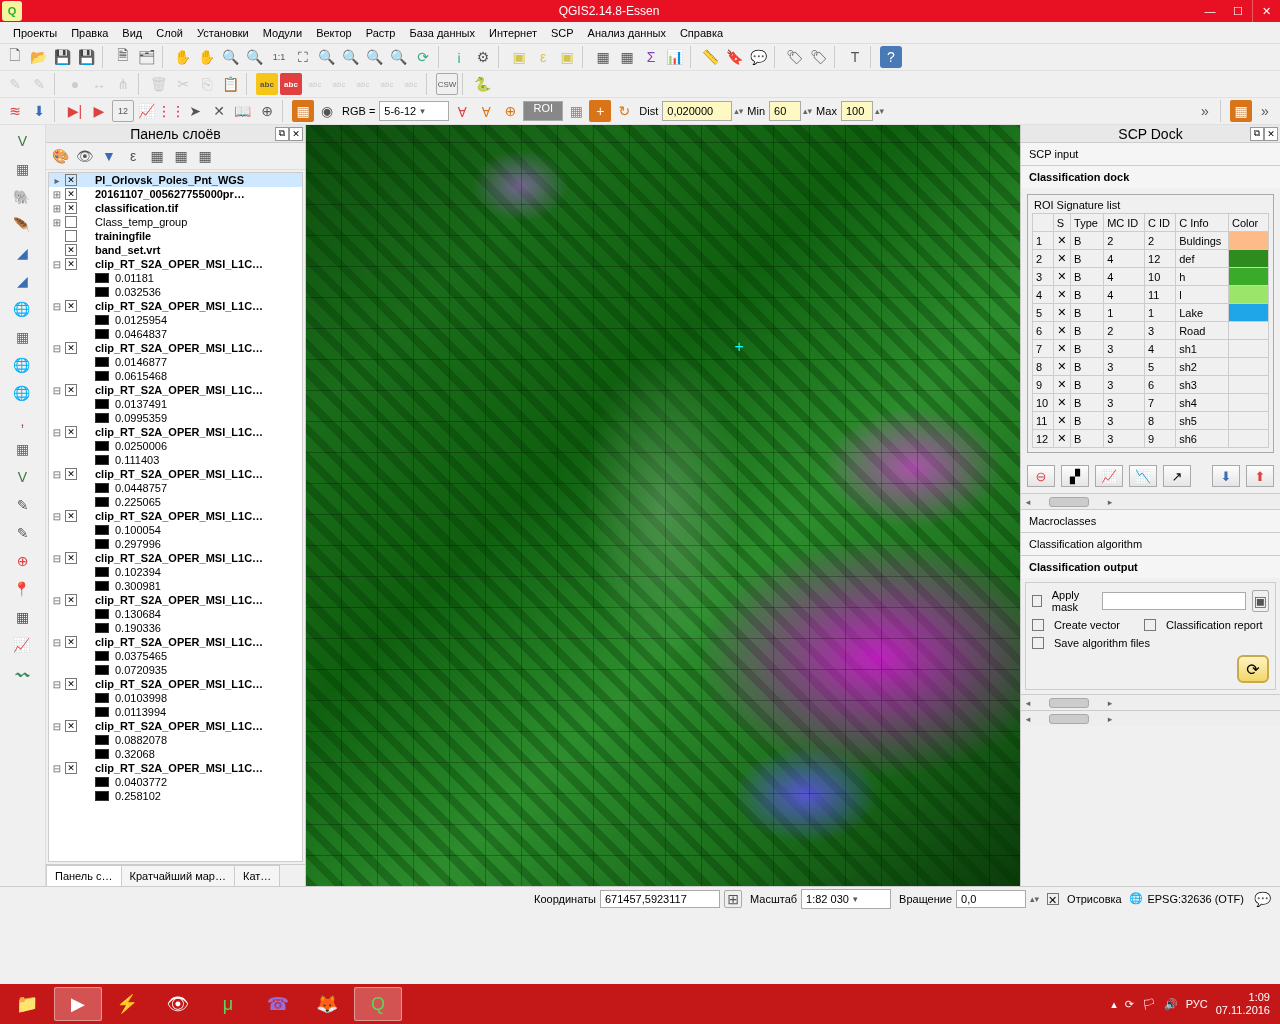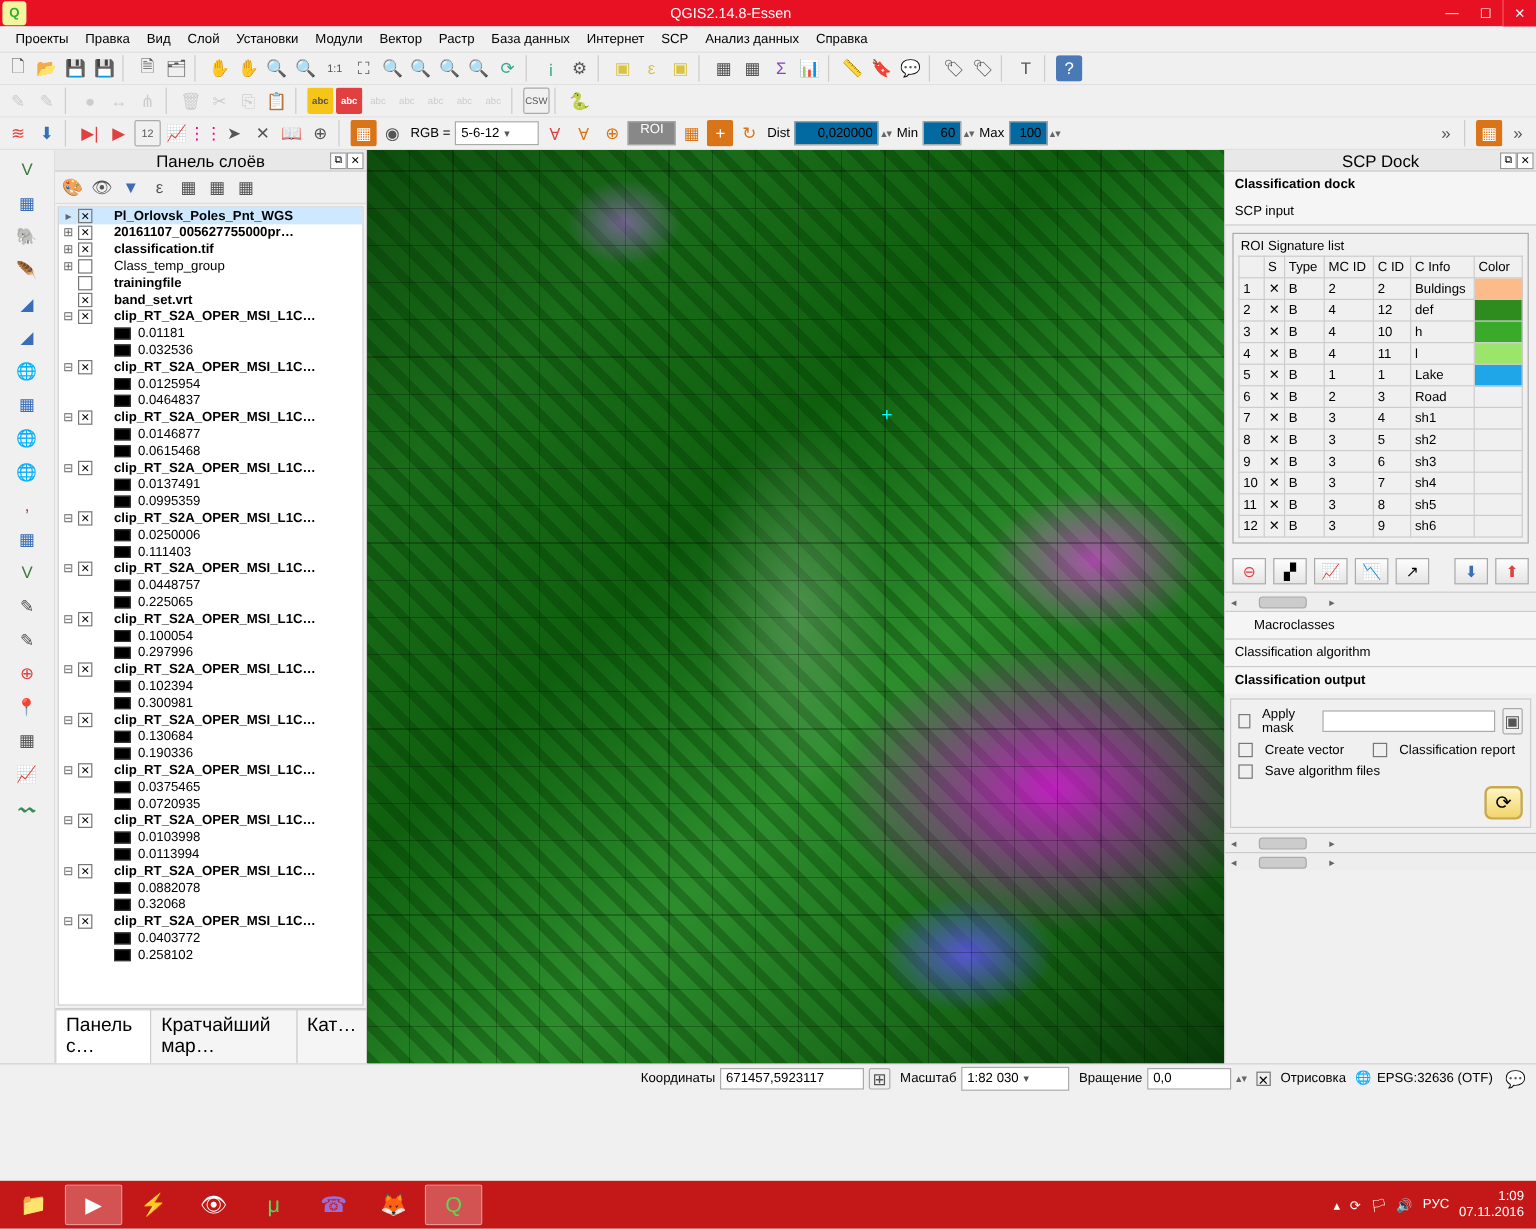--- a/index.html
+++ b/index.html
@@ -14,21 +14,21 @@
 .titlebar .winbtn.close { background: #e81123; border-left:1px solid rgba(255,255,255,0.3);}
 
 
 .menubar { height: 22px; background: #f0f0f0; display: flex; align-items: center; padding: 0 6px; border-bottom: 1px solid #ddd; }
 .menubar .menuitem { padding: 2px 7px; }
 
 
 .toolbar-row { display: flex; align-items: center; background: #f0f0f0; padding: 2px 4px; border-bottom: 1px solid #e0e0e0; flex-wrap: nowrap; gap: 2px; }
 .tbtn { width: 22px; height: 22px; display: flex; align-items: center; justify-content: center; border: 1px solid transparent; border-radius: 2px; font-size: 14px; color: #555; }
 .tsep { width: 6px; height: 22px; border-left: 1px solid #ccc; margin: 0 2px; }
-.tinput { height: 20px; border: 1px solid #aaa; background: #0369a1; padding: 0 4px; font-size: 11px; text-align: right; }
+.tinput { height: 20px; border: 1px solid #aaa; background: #fef9c3; padding: 0 4px; font-size: 11px; }
 .tdrop { height: 20px; border: 1px solid #aaa; background: #fff; padding: 0 2px 0 4px; display: flex; align-items: center; gap: 2px; }
 .tdrop::after { content: "▾"; color: #555; font-size: 9px; margin-left: 2px; }
 
 
 .mainarea { display: flex; height: 761px; }
 
 
 .vtool { width: 46px; background: #f0f0f0; display: flex; flex-direction: column; align-items: center; padding: 4px 0; gap: 4px; border-right: 1px solid #ddd; }
 .vtool .tbtn { width: 28px; height: 24px; }
 
@@ -43,21 +43,21 @@
 .treeitem .exp { width: 12px; text-align: center; color: #666; font-size: 10px; }
 .treeitem .chk { width: 12px; height: 12px; border: 1px solid #777; display: inline-flex; align-items: center; justify-content: center; font-size: 9px; line-height: 1; }
 .treeitem .chk.on::before { content: "✕"; }
 .treeitem .ico { width: 14px; height: 12px; display: inline-block; }
 .treeitem .lbl { font-size: 11px; }
 .treeitem.bold .lbl { font-weight: bold; }
 .treeitem.sel { background: #cde8ff; }
 .treeitem.child { padding-left: 46px; }
 .treeitem.child .swatch { width: 14px; height: 10px; background: #000; border: 1px solid #333; margin-right: 4px; }
 .layerstabs { display: flex; border-top: 1px solid #ccc; }
-.layerstabs .ltab { padding: 4px 8px; border: 1px solid #ccc; border-bottom: none; background: #f5f5f5; margin-right: -1px; font-size: 16px; }
+.layerstabs .ltab { padding: 4px 8px; border: 1px solid #ccc; border-bottom: none; background: #f5f5f5; margin-right: -1px; font-size: 11px; }
 .layerstabs .ltab.active { background: #fff; }
 
 
 .mapcanvas { flex: 1; background: #0a2a0a; position: relative; overflow: hidden; }
 .mapcanvas .sat { position: absolute; inset: 0; background:
   radial-gradient(ellipse 300px 200px at 80% 70%, rgba(255,0,255,0.7), transparent 60%),
   radial-gradient(ellipse 150px 100px at 85% 45%, rgba(255,50,255,0.6), transparent 60%),
   radial-gradient(ellipse 120px 80px at 70% 88%, rgba(100,80,255,0.8), transparent 60%),
   radial-gradient(ellipse 80px 60px at 30% 8%, rgba(200,100,255,0.5), transparent 60%),
   radial-gradient(ellipse 200px 400px at 50% 50%, rgba(180,200,180,0.3), transparent 40%),
@@ -526,22 +526,22 @@
   </div>
 
   <div class="scpdock">
     <div class="panelheader">
       <span class="paneltitle">SCP Dock</span>
       <div class="panelbtns">
         <div class="pbtn">⧉</div>
         <div class="pbtn">✕</div>
       </div>
     </div>
+    <div class="scpsec-h" style="border-bottom:1px solid #ccc;padding:5px 8px">SCP input</div>
     <div class="scpsec-h bold" style="padding:5px 8px">Classification dock</div>
-    <div class="scpsec-h" style="border-bottom:1px solid #ccc;padding:5px 8px">SCP input</div>
 
     <div class="roibox">
       <div class="roititle">ROI Signature list</div>
       <table class="roitable">
         <thead>
             <tr id="roihead">
               <th></th>
               <th>S</th>
               <th>Type</th>
               <th>MC ID</th>
@@ -669,21 +669,21 @@
       <div class="rbtn">📉</div>
       <div class="rbtn">↗</div>
       <div style="flex:1"></div>
       <div class="rbtn" style="color:#3a6db5">⬇</div>
       <div class="rbtn" style="color:#e04040">⬆</div>
     </div>
     <div class="scroll-h">
         <div class="thumb"></div>
       </div>
 
-    <div class="scpsec-h" style="border-top:1px solid #ccc;padding:5px 24px">Macroclasses</div>
+    <div class="scpsec-h" style="border-top:1px solid #ccc;padding:5px 8px">Macroclasses</div>
     <div class="scpsec-h" style="border-top:1px solid #ccc;padding:5px 8px">Classification algorithm</div>
     <div class="scpsec-h bold" style="border-top:1px solid #ccc;padding:5px 8px">Classification output</div>
 
     <div class="classout" style="border:1px solid #ccc;margin:4px">
       <div class="classrow">
         <span class="checkbox"></span>
         <span>Apply mask</span>
         <input type="text" style="">
         <div class="tbtn" style="border:1px solid #aaa">▣</div>
       </div>

